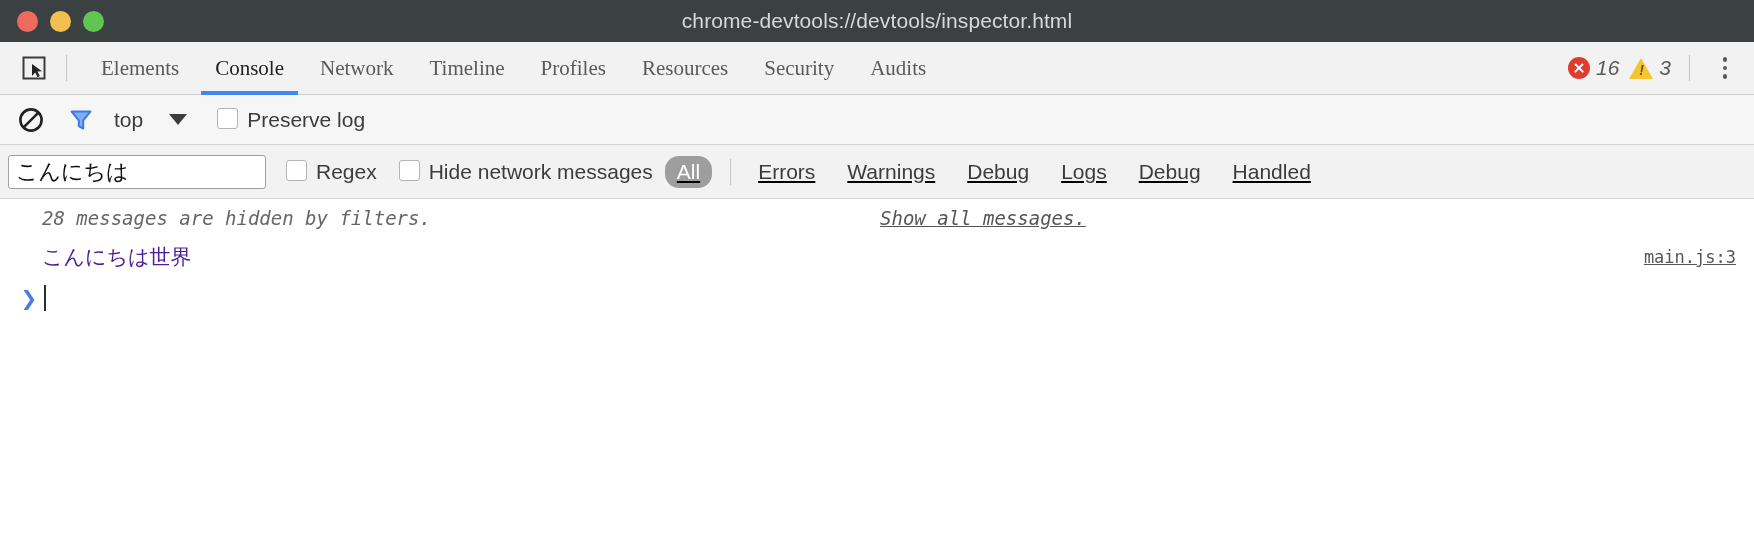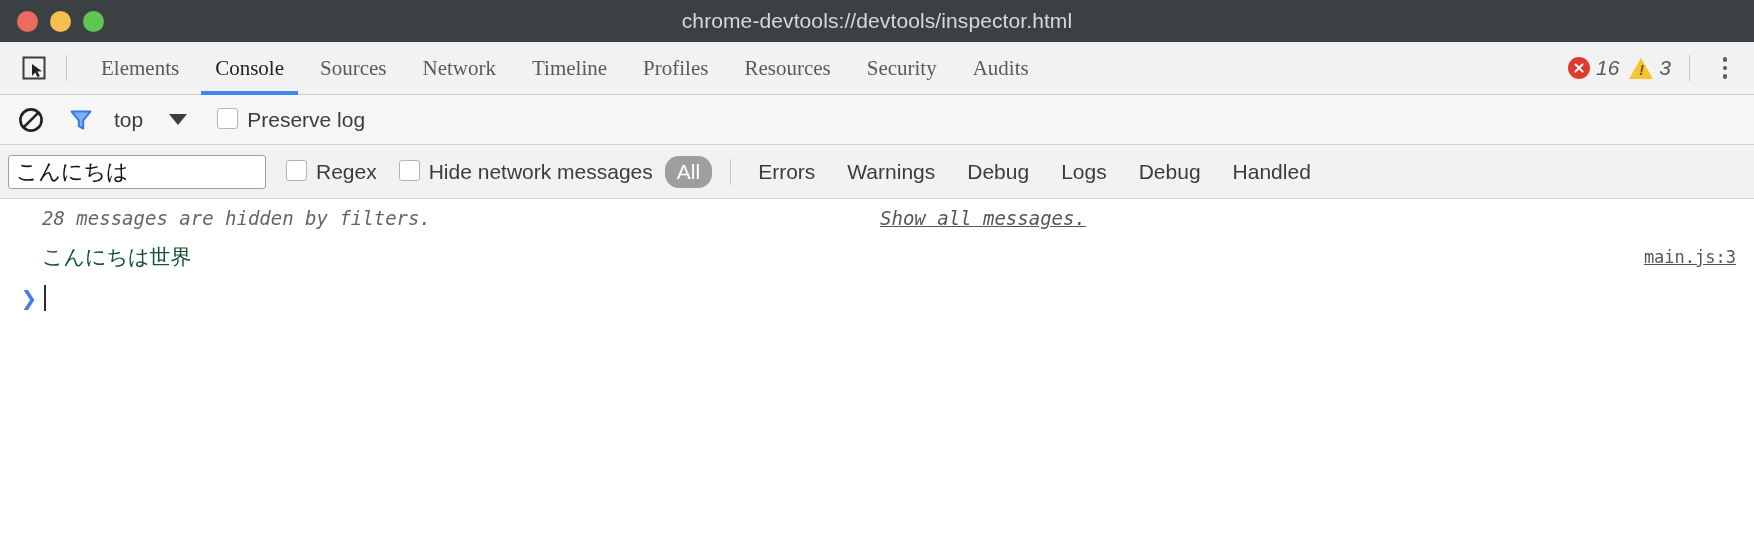--- a/index.html
+++ b/index.html
@@ -283,20 +283,21 @@
     box-sizing: border-box;
     font-family: "Liberation Sans", sans-serif;
     outline: none;
   }
   #regex-row { margin-left: 20px; }
   #hidenet-row { margin-left: 22px; }
   #level-filters {
     display: flex;
     align-items: center;
     margin-left: 12px;
+    text-decoration: underline;
   }
   .level {
     font-size: 21px;
     color: #3c3c3c;
     padding: 4px 11px;
     border-radius: 14px;
     white-space: nowrap;
     margin-right: 10px;
   }
   .level.selected {
@@ -346,21 +347,21 @@
     text-decoration: underline;
     color: #555555;
     cursor: pointer;
   }
   #message-row {
     height: 40px;
   }
   #message-text {
     margin-left: 24px;
     font-size: 21px;
-    color: #14532d;
+    color: #4c1d95;
     font-family: Liberation Sans, sans-serif;
     white-space: nowrap;
   }
   #message-source {
     position: absolute;
     right: 18px;
     font-family: "DejaVu Sans Mono", monospace;
     font-size: 17px;
     color: #555555;
     text-decoration: underline;
@@ -409,21 +410,20 @@
         <rect x="2.5" y="2.5" width="21" height="21" fill="none" stroke="#3c3c3c" stroke-width="2"></rect>
         <path d="M11 9 L11 21 L14.2 17.6 L16.6 22.2 L18.8 21.1 L16.4 16.6 L21 16.3 Z" fill="#222222"></path>
       </svg>
     </div>
 
     <div id="tabbar-divider"></div>
 
     <div id="tabs">
       <div class="tab">Elements</div>
       <div class="tab active">Console</div>
-      <div class="tab">Sources</div>
       <div class="tab">Network</div>
       <div class="tab">Timeline</div>
       <div class="tab">Profiles</div>
       <div class="tab">Resources</div>
       <div class="tab">Security</div>
       <div class="tab">Audits</div>
     </div>
 
     <div id="tabbar-right">
       <div class="issue-counter">

